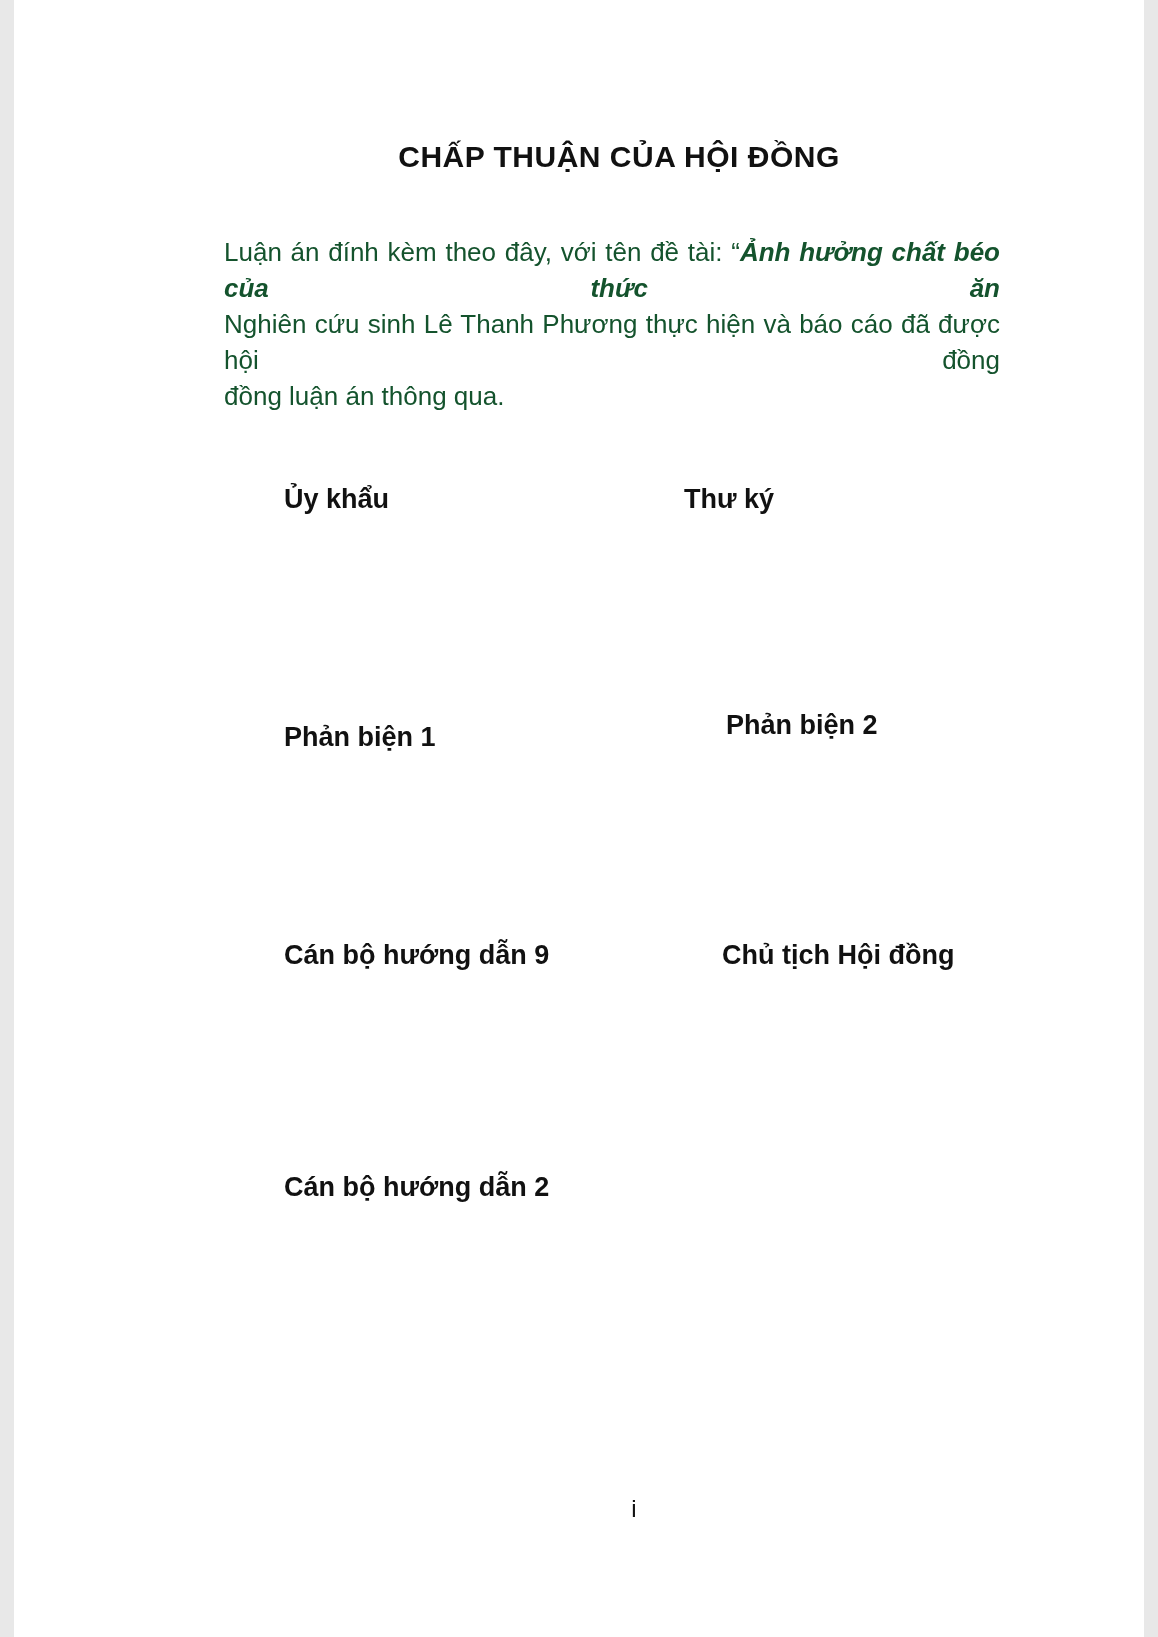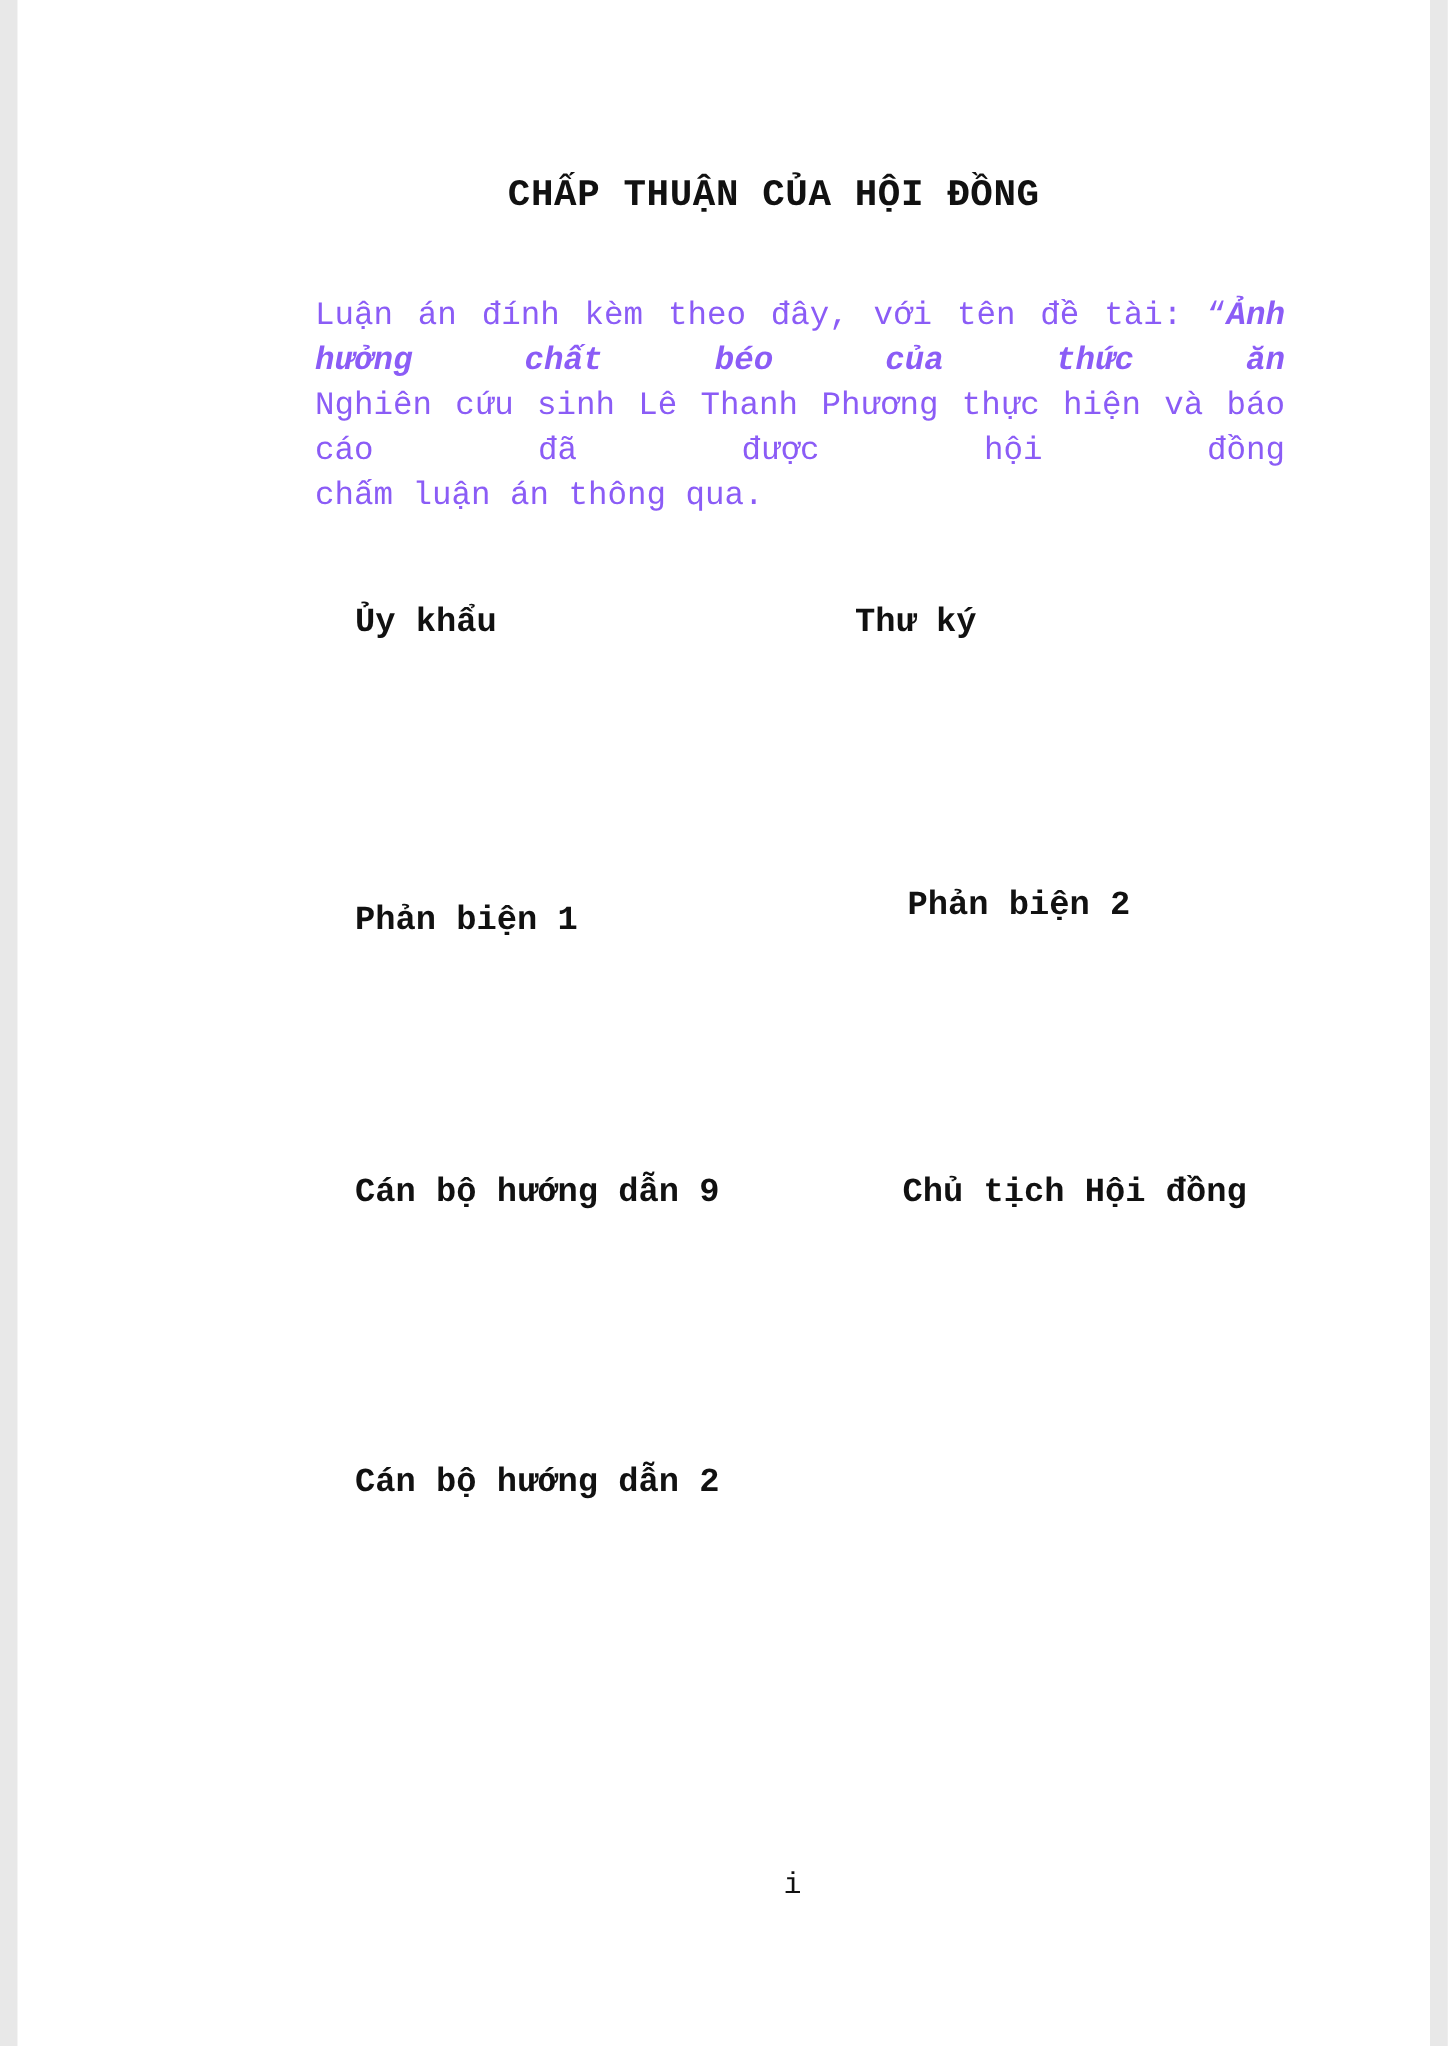--- a/index.html
+++ b/index.html
@@ -7,21 +7,21 @@
     padding: 0;
     background: #e8e8e8;
   }
   .page {
     position: relative;
     width: 1130px;
     height: 1637px;
     margin: 0 auto;
     background: #ffffff;
     color: #111111;
-    font-family: Liberation Mono, monospace;
+    font-family: Liberation Sans, sans-serif;
     overflow: hidden;
   }
   .title {
     position: absolute;
     top: 140px;
     left: 210px;
     width: 790px;
     margin: 0;
     text-align: center;
     font-size: 30px;
@@ -29,22 +29,21 @@
     letter-spacing: 0.5px;
     color: #111111;
   }
   .paragraph {
     position: absolute;
     top: 234px;
     left: 210px;
     width: 776px;
     font-size: 26px;
     line-height: 36px;
-    color: #8b5cf6;
-    margin-left: 28px;
+    color: #14532d;
   }
   .jline {
     text-align: justify;
     text-align-last: justify;
   }
   .lline {
     text-align: left;
   }
   .thesis-title {
     font-weight: bold;
@@ -78,21 +77,21 @@
 </head>
 <body>
 
 <div class="page">
 
   <h1 class="title">CHẤP THUẬN CỦA HỘI ĐỒNG</h1>
 
   <div class="paragraph">
     <div class="jline"><span>Luận án đính kèm theo đây, với tên đề tài: “</span><span class="thesis-title">Ảnh hưởng chất béo của thức ăn</span></div>
     <div class="jline">Nghiên cứu sinh Lê Thanh Phương thực hiện và báo cáo đã được hội đồng</div>
-    <div class="lline">chấm luận án thông qua.</div>
+    <div class="lline">đồng luận án thông qua.</div>
   </div>
 
   <p class="sig-label sig-r1-left">Ủy khẩu</p>
   <p class="sig-label sig-r1-right">Thư ký</p>
 
   <p class="sig-label sig-r2-left">Phản biện 1</p>
   <p class="sig-label sig-r2-right">Phản biện 2</p>
 
   <p class="sig-label sig-r3-left">Cán bộ hướng dẫn 9</p>
   <p class="sig-label sig-r3-right">Chủ tịch Hội đồng</p>

